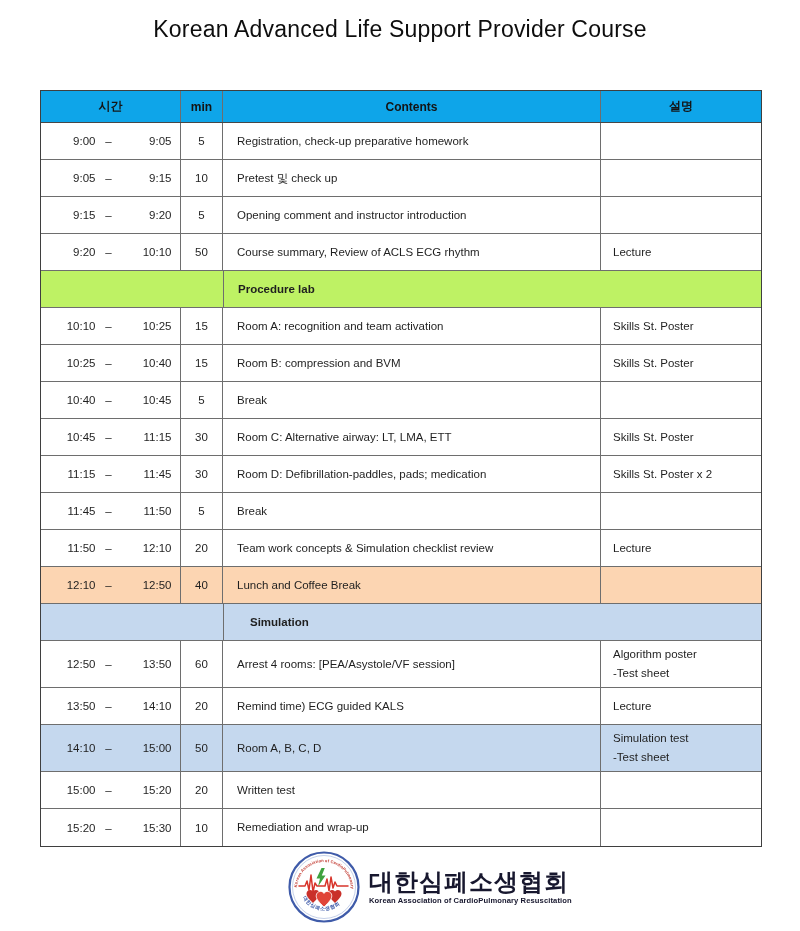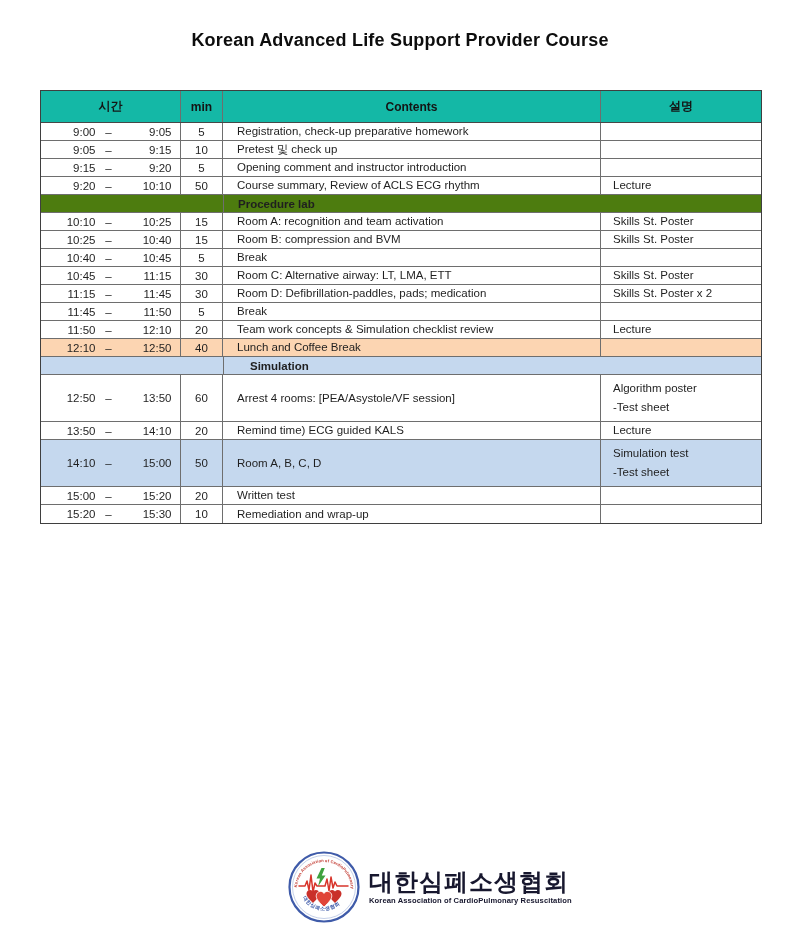--- a/index.html
+++ b/index.html
@@ -3,29 +3,29 @@
 <meta charset="utf-8">
 <style>
   * { box-sizing: border-box; }
   html,body { margin:0; padding:0; }
   body {
     width:800px; height:931px; background:#ffffff; position:relative;
     font-family:"Liberation Sans","DejaVu Sans",sans-serif; color:#1f1f1f;
     overflow:hidden;
   }
   .doc-title {
-    position:absolute; top:30px; left:0; width:100%; text-align:center;
-    font-size:18px; font-weight:bold; color:#0d0d0d; letter-spacing:0.2px;
+    position:absolute; top:16px; left:0; width:100%; text-align:center;
+    font-size:23px; font-weight:normal; color:#0d0d0d; letter-spacing:0.2px;
   }
   .schedule {
     position:absolute; left:40px; top:90px; width:722px;
     border:1.5px solid #3f3f3f;
   }
   .row {
-    display:flex; align-items:stretch; height:18px;
+    display:flex; align-items:stretch; height:37px;
     border-bottom:1px solid #6e6e6e; background:#fff;
   }
   .row.tall { height:47px; }
   .row:last-child { border-bottom:none; }
   .row.header-row { height:32px; font-weight:bold; border-bottom:1.6px solid #474747; }
   .cell { display:flex; align-items:center; font-size:11.5px; border-right:1px solid #6e6e6e; }
   .cell:last-child { border-right:none; }
   .c-time { width:140px; }
   .c-min  { width:42px; justify-content:center; }
   .c-contents { width:378px; padding-left:14px; }
@@ -54,21 +54,21 @@
     font-family:"Liberation Sans","DejaVu Sans",sans-serif;
   }
   .org-en { font-size:7.6px; font-weight:bold; color:#17172e; letter-spacing:0.1px; margin-top:1px; }
 </style>
 </head>
 <body>
 
 <div class="doc-title">Korean Advanced Life Support Provider Course</div>
 
 <div class="schedule">
-  <div class="row header-row" id="header-row" style="background: #14b8a6;">
+  <div class="row header-row" id="header-row" style="background: #0ea5e9;">
     <div class="cell c-time">시간</div>
     <div class="cell c-min">min</div>
     <div class="cell c-contents">Contents</div>
     <div class="cell c-desc">설명</div>
   </div>
   <div id="rows-container">
       <div class="row">
         <div class="cell c-time">
           <div class="time-grid">
             <span class="t-start">9:00</span>
@@ -119,21 +119,21 @@
           </div>
         </div>
         <div class="cell c-min">50</div>
         <div class="cell c-contents multi">
           <div class="line"><span>Course summary, Review of ACLS ECG rhythm</span></div>
         </div>
         <div class="cell c-desc multi">
           <div class="line">Lecture</div>
         </div>
       </div>
-      <div class="row section-row" style="background: #4d7c0f;">
+      <div class="row section-row" style="background: #bef264;">
         <div class="sec-left"></div>
         <div class="sec-right">Procedure lab</div>
       </div>
       <div class="row">
         <div class="cell c-time">
           <div class="time-grid">
             <span class="t-start">10:10</span>
             <span class="t-sep">–</span>
             <span class="t-end">10:25</span>
           </div>

